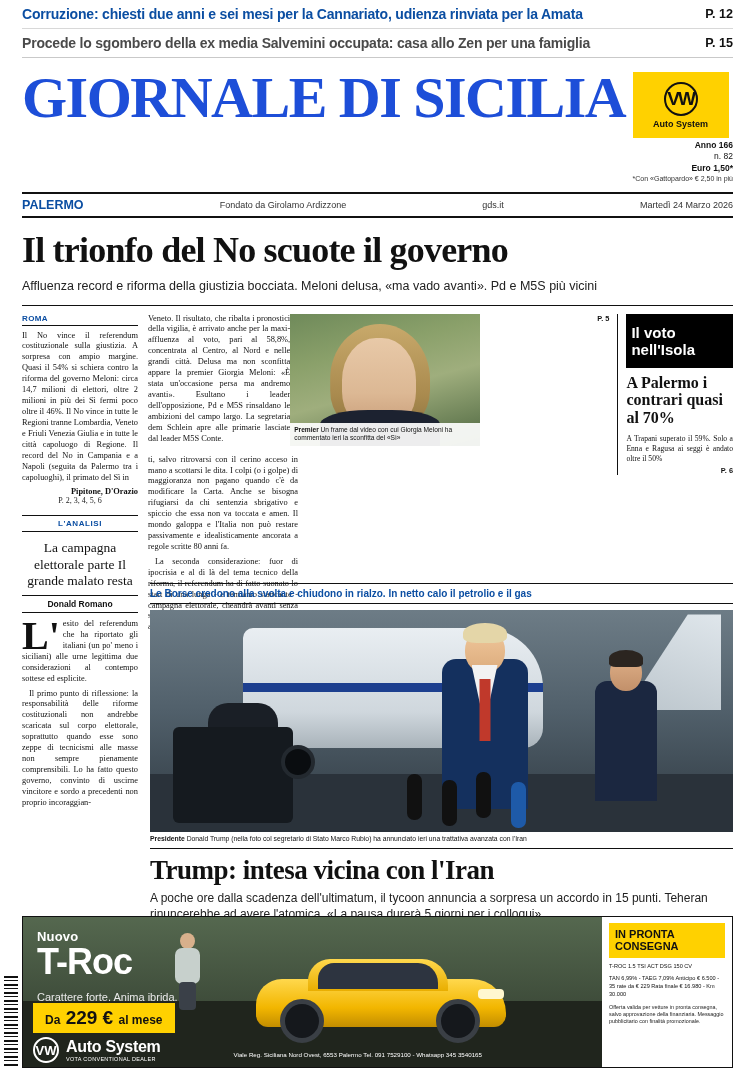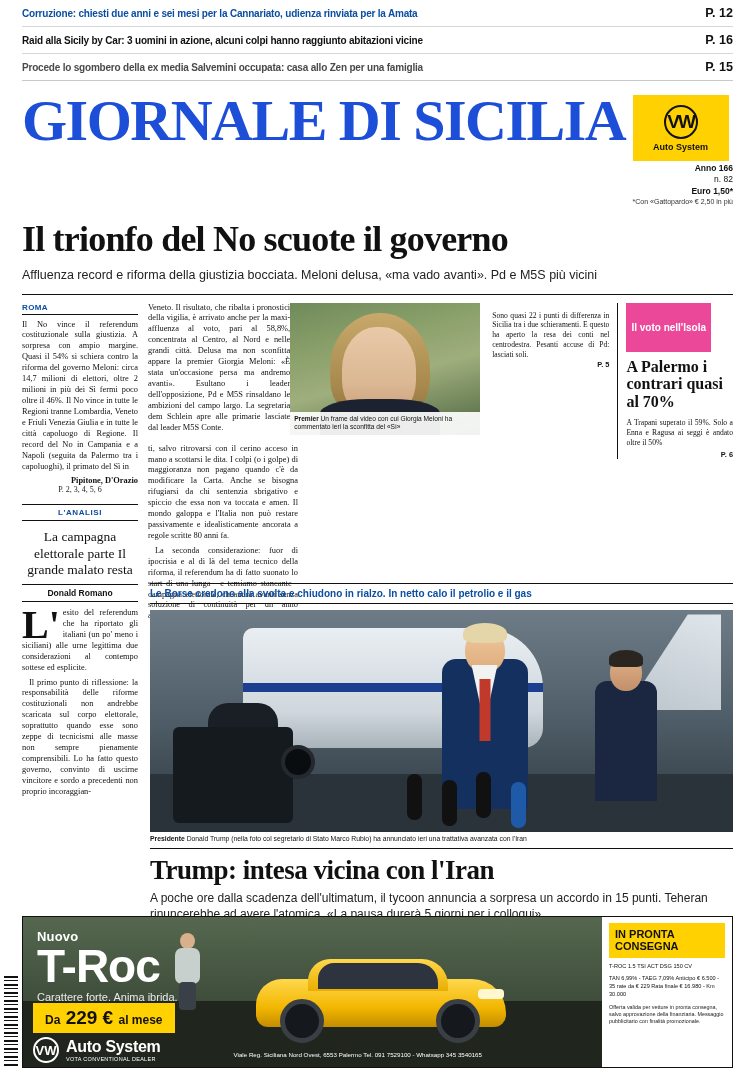--- a/index.html
+++ b/index.html
@@ -14,21 +14,21 @@
   .page { width:755px; height:1080px; position:relative; padding:0 22px; }
 
   
   .strap { border-bottom:1px solid #c9c9c9; }
   .strap-row {
     display:flex; align-items:center; justify-content:space-between;
     padding:6px 0 6px 0;
     border-bottom:1px solid #d8d8d8;
   }
   .strap-row:last-child { border-bottom:none; }
-  .strap-text { font-weight:bold; font-size:10px; letter-spacing:-0.2px; }
+  .strap-text { font-weight:bold; font-size:14px; letter-spacing:-0.2px; }
   .strap-1 .strap-text { color:#0b4ea2; }
   .strap-2 .strap-text { color:#111; }
   .strap-3 .strap-text { color:#4a4a4a; }
   .strap-page { font-weight:bold; font-size:12.6px; color:#111; margin-left:14px; white-space:nowrap; }
 
   
   .masthead { display:flex; align-items:flex-start; justify-content:space-between; padding-top:12px; }
   .logo {
     font-family:"Liberation Serif", serif;
     font-weight:bold;
@@ -157,22 +157,22 @@
   }
   .bufera-body {
     font-family:"Liberation Serif", serif; font-size:7.6px; line-height:1.3;
     text-align:justify; margin-top:8px; color:#111;
   }
   .bufera-page { font-size:7.4px; text-align:right; font-weight:bold; }
 
   
   .isola-box { border-left:1px solid #111; padding-left:8px; }
   .isola-head {
-    background:#ec4899; color:#fff; font-size:10px; font-weight:bold;
-    padding:19px 5px; display:inline-block;
+    background:#000000; color:#fff; font-size:15px; font-weight:bold;
+    padding:10px 5px; display:inline-block;
   }
   .isola-title {
     font-family:"Liberation Serif", serif; font-size:16px; line-height:1.1;
     font-weight:bold; margin:6px 0 8px 0;
   }
   .isola-body {
     font-family:"Liberation Serif", serif; font-size:7.6px; line-height:1.3;
     text-align:justify;
   }
   .isola-page { font-size:7.4px; text-align:right; font-weight:bold; margin-top:2px;}
@@ -275,21 +275,21 @@
     border:1px solid #111; display:flex; overflow:hidden; background:#0f1114;
   }
   .ad-main { flex:1; position:relative; background:linear-gradient(180deg,#3c4a3a 0%, #2b3329 55%, #1b1f1a 100%); }
   .ad-sky { position:absolute; left:0; top:0; width:100%; height:58%; background:linear-gradient(180deg,#55684f 0%, #3e4c3a 100%); }
   .ad-ground { position:absolute; left:0; bottom:0; width:100%; height:44%; background:#20251d; }
   .ad-title {
     position:absolute; left:14px; top:12px; color:#fff; font-weight:bold;
     font-size:13px; letter-spacing:0.2px;
   }
   .ad-title .big {
-    display:block; font-size:46px; line-height:0.95; letter-spacing:-1px; margin-top:1px;text-align:center;
+    display:block; font-size:36px; line-height:0.95; letter-spacing:-1px; margin-top:1px;text-align:center;
   }
   .ad-claim { position:absolute; left:14px; top:74px; color:#e9e9e9; font-size:11px; }
   .ad-price {
     position:absolute; left:10px; bottom:34px; background:#FFD100; color:#111;
     font-weight:bold; font-size:19px; padding:4px 12px;
   }
   .ad-price small { font-size:12px; font-weight:bold; }
   .ad-dealer {
     position:absolute; left:10px; bottom:4px; display:flex; align-items:center; gap:7px; color:#fff;
   }
@@ -351,24 +351,20 @@
 </style>
 </head>
 <body>
 
 <div class="page">
 
   <div class="strap">
     <div class="strap-row strap-1">
       <div class="strap-text">Corruzione: chiesti due anni e sei mesi per la Cannariato, udienza rinviata per la Amata</div>
       <div class="strap-page">P. 12</div>
-    </div>
-    <div class="strap-row strap-2">
-      <div class="strap-text">Raid alla Sicily by Car: 3 uomini in azione, alcuni colpi hanno raggiunto abitazioni vicine</div>
-      <div class="strap-page">P. 16</div>
     </div>
     <div class="strap-row strap-3">
       <div class="strap-text">Procede lo sgombero della ex media Salvemini occupata: casa allo Zen per una famiglia</div>
       <div class="strap-page">P. 15</div>
     </div>
   </div>
 
   <div class="masthead">
     <div class="logo">GIORNALE DI SICILIA</div>
     <div>
@@ -380,20 +376,26 @@
       </div>
       <div class="annobox">
         <div class="b">Anno 166</div>
         <div>n. 82</div>
         <div class="b">Euro 1,50*</div>
         <div class="small">*Con «Gattopardo» € 2,50 in più</div>
       </div>
     </div>
   </div>
 
+  <div class="infobar">
+    <div class="city">PALERMO</div>
+    <div class="mid">Fondato da Girolamo Ardizzone</div>
+    <div class="site">gds.it</div>
+    <div class="date">Martedì 24 Marzo 2026</div>
+  </div>
 
   <div>
     <div class="main-head">Il trionfo del No scuote il governo</div>
     <div class="sub-head">Affluenza record e riforma della giustizia bocciata. Meloni delusa, «ma vado avanti». Pd e M5S più vicini</div>
   </div>
 
   <div class="grid">
 
     <div class="col-left">
       <div class="kicker">ROMA</div>
@@ -439,21 +441,20 @@
             <p>La seconda considerazione: fuor di ipocrisia e al di là del tema tecnico della riforma, il referendum ha di fatto suonato lo start di una lunga - e temiamo stancante - campagna elettorale, cheandrà avanti senza soluzione di continuità per un anno abbondante.</p>
           </div>
           <div class="segue">segue a P. 6</div>
         </div>
       </div>
     </div>
 
     <div class="col-right">
       <div style="display:flex; gap:8px;">
         <div style="flex:1.1">
-          <div class="bufera-body">Sono quasi 22 i punti di differenza in Sicilia tra i due schieramenti. E questo ha aperto la resa dei conti nel centrodestra. Pesanti accuse di Pd: lasciati soli.</div>
           <div class="bufera-page">P. 5</div>
         </div>
         <div class="isola-box" style="flex:1">
           <div class="isola-head">Il voto nell'Isola</div>
           <div class="isola-title">A Palermo i contrari quasi al 70%</div>
           <div class="isola-body">A Trapani superato il 59%. Solo a Enna e Ragusa ai seggi è andato oltre il 50%</div>
           <div class="isola-page">P. 6</div>
         </div>
       </div>
     </div>

